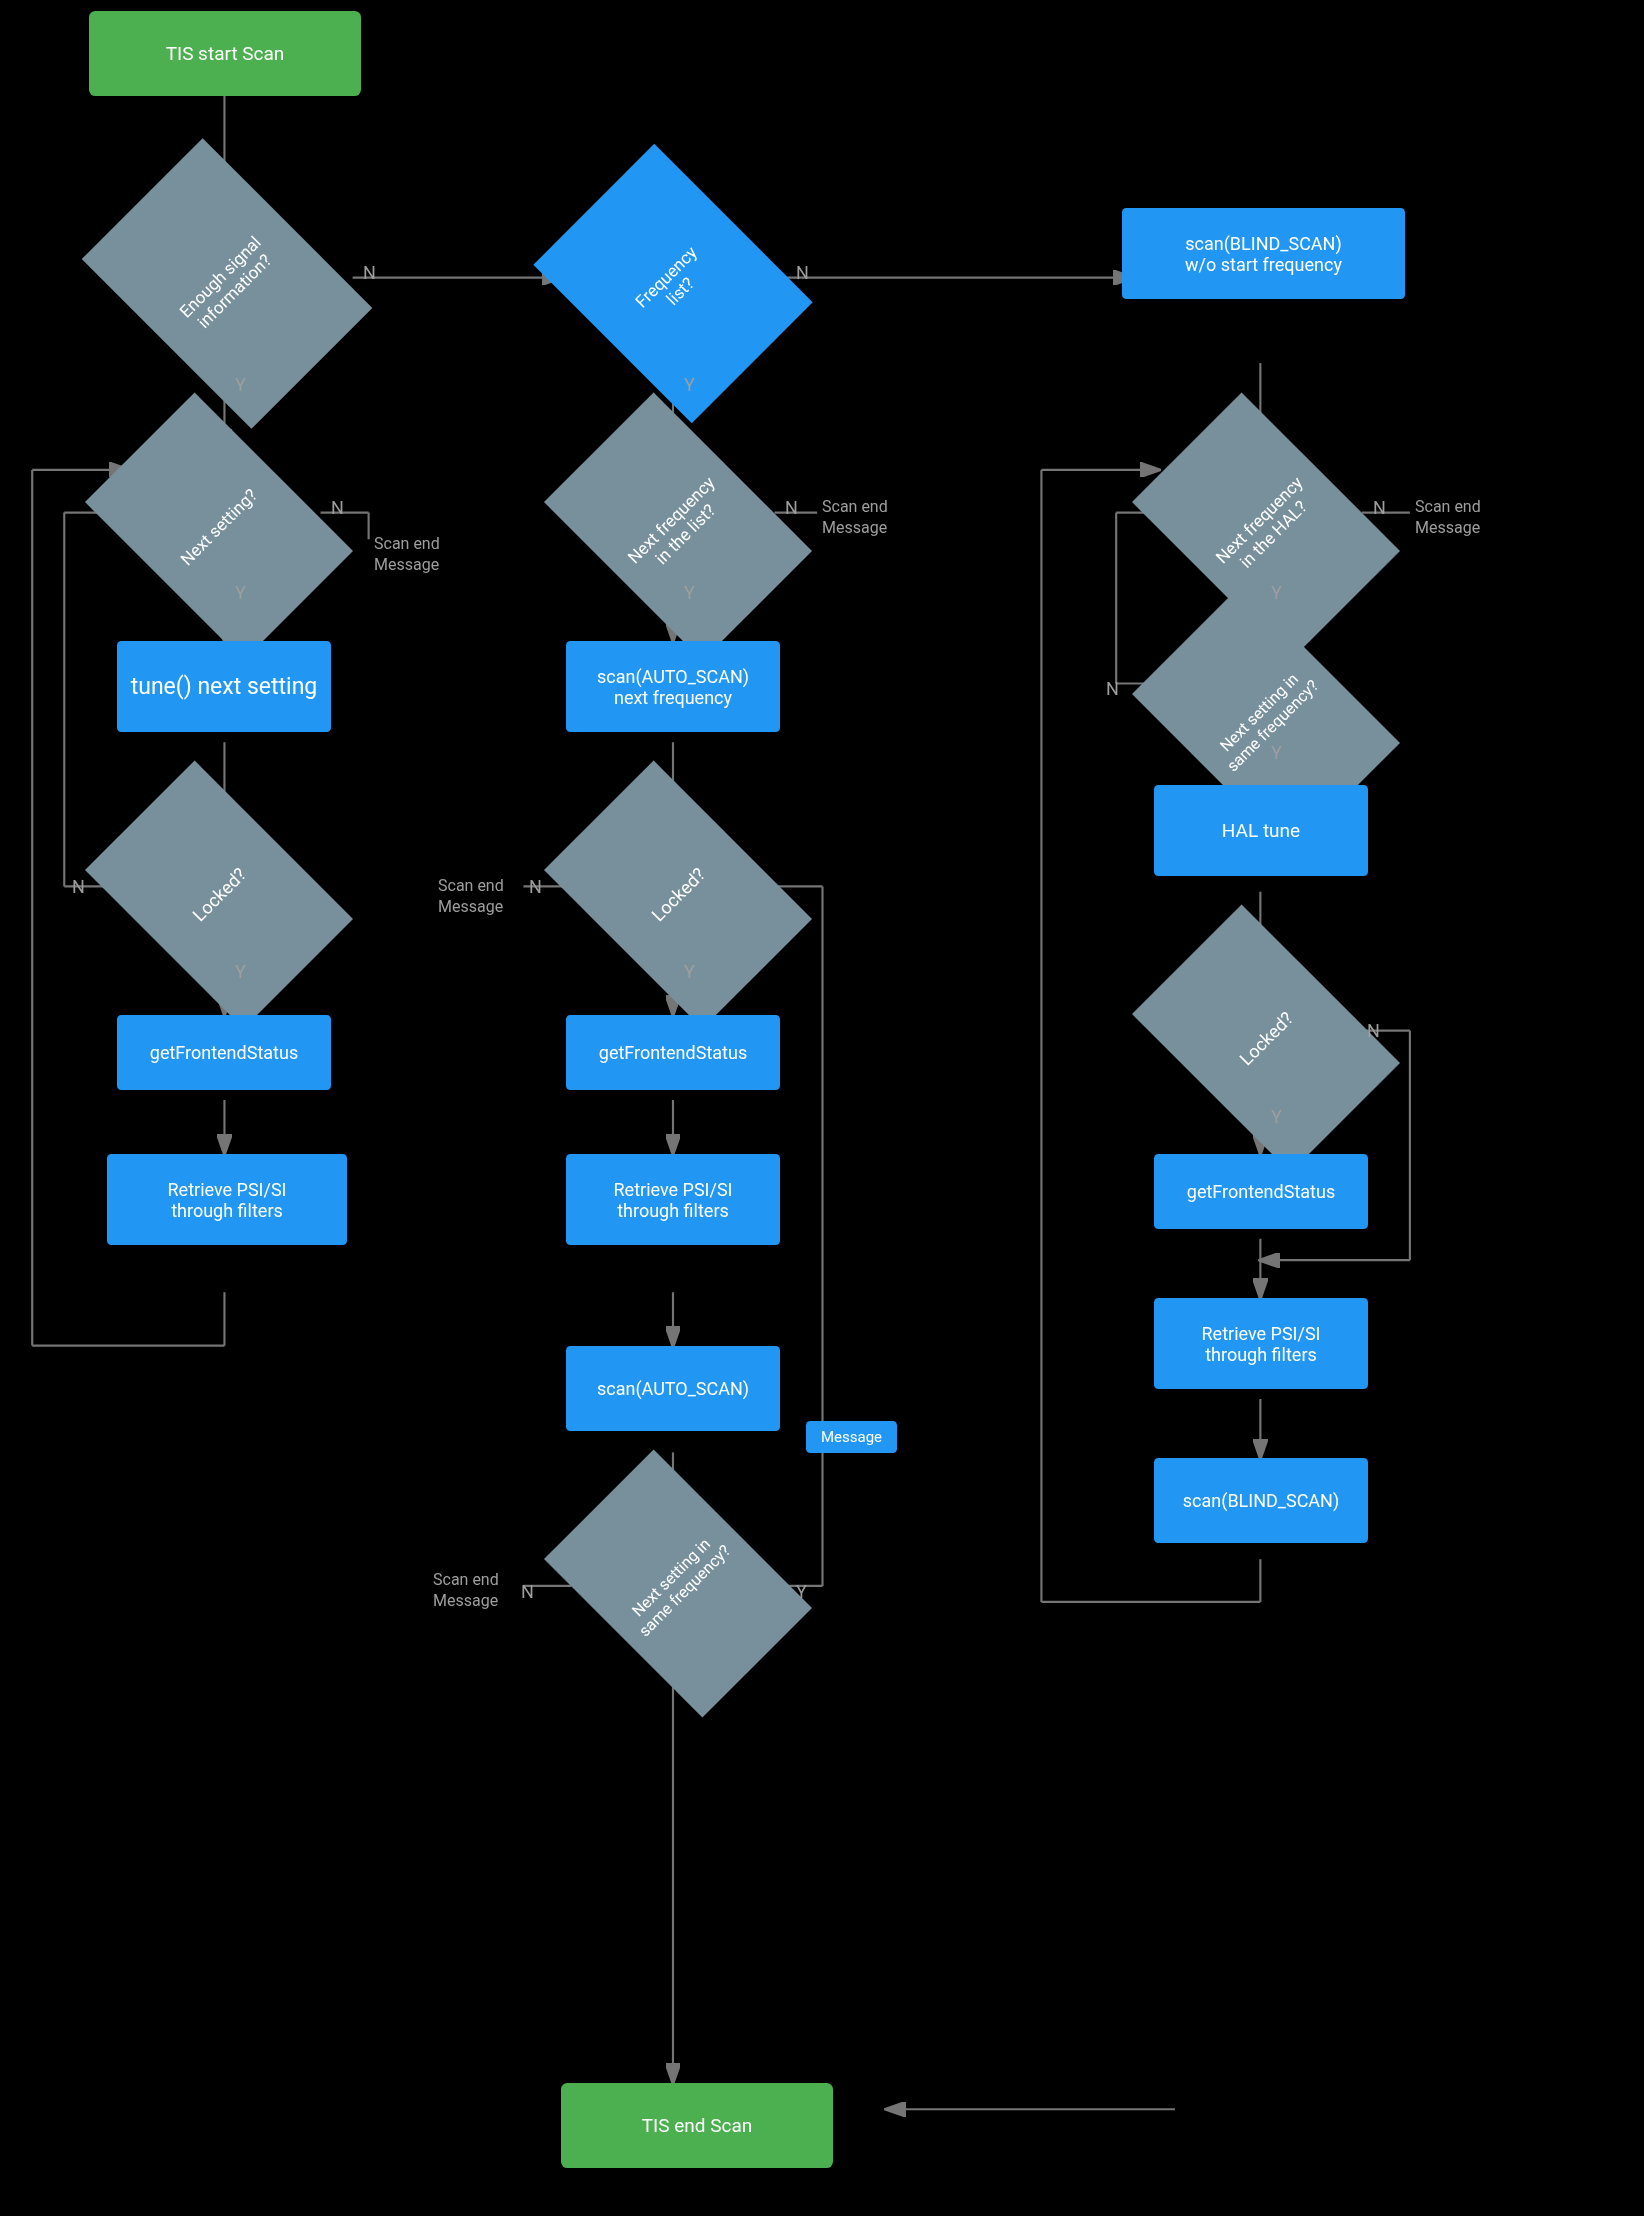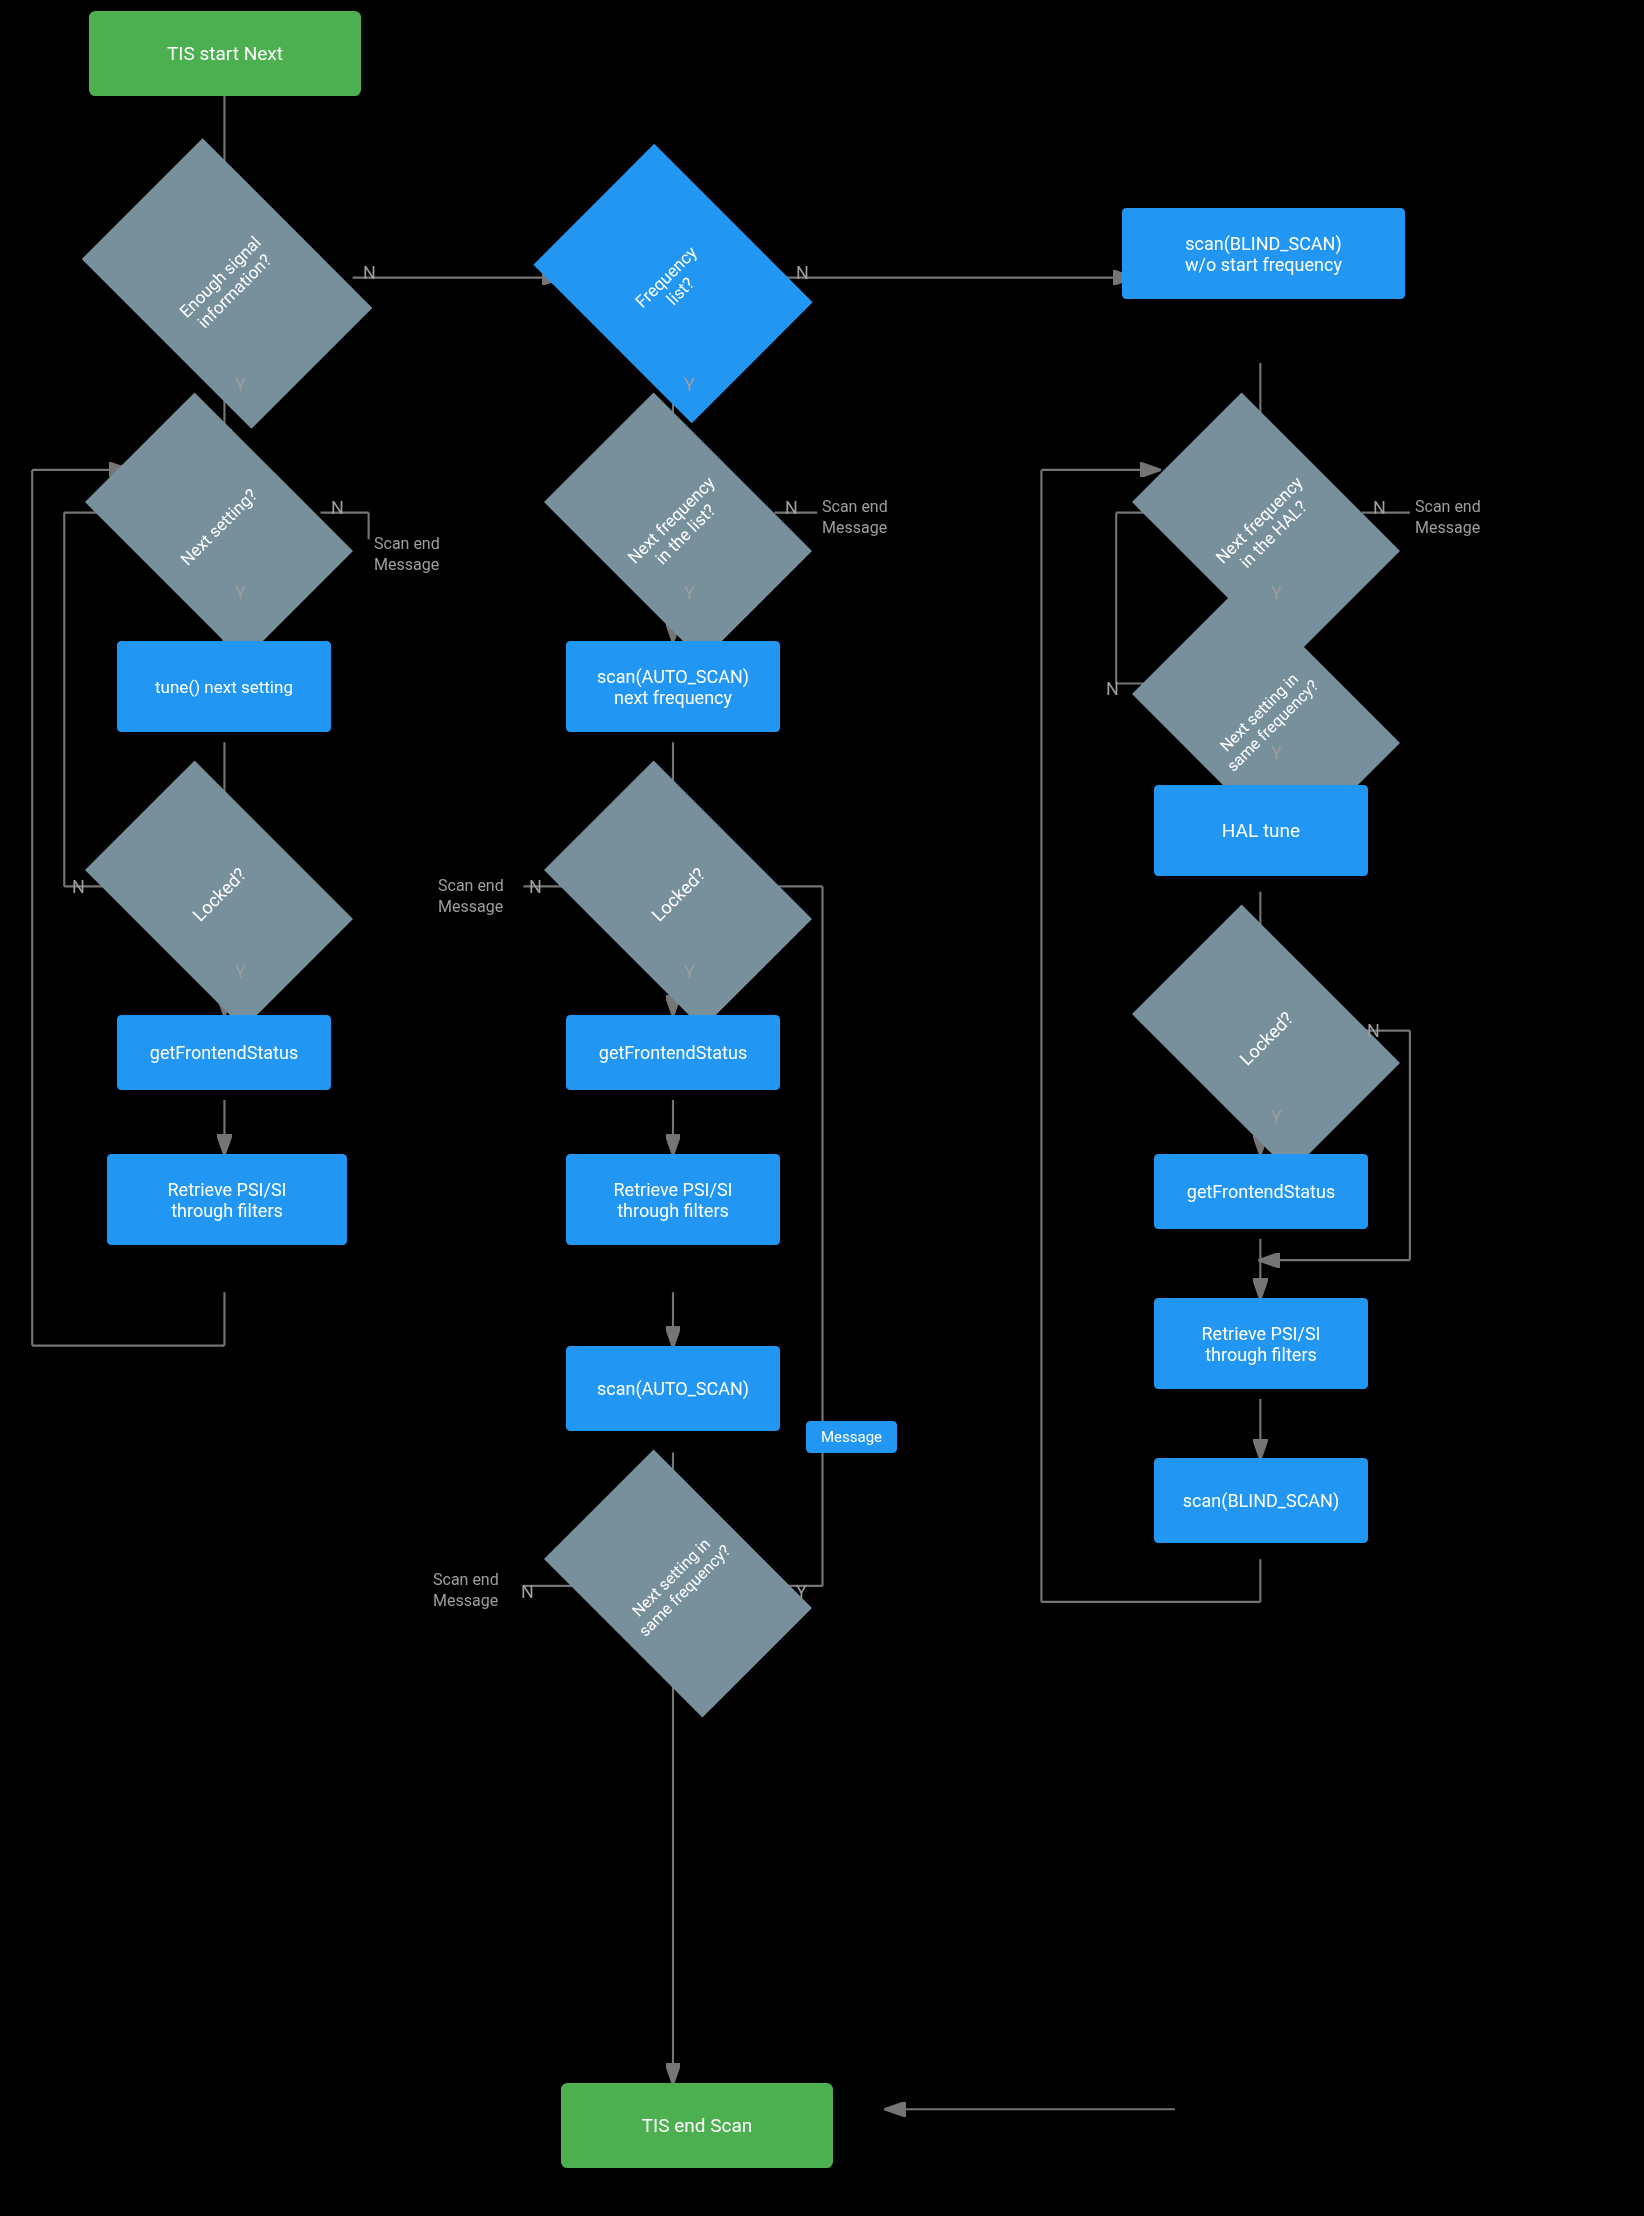--- a/index.html
+++ b/index.html
@@ -176,21 +176,21 @@
   <line x1="1950" y1="3000" x2="1950" y2="880"></line>
   <line x1="1950" y1="880" x2="2170" y2="880" marker-end="url(#arrow)"></line>
 
   <line x1="1260" y1="3100" x2="1260" y2="3900" marker-end="url(#arrow)"></line>
 
   <line x1="2200" y1="3950" x2="1660" y2="3950" marker-end="url(#arrow)"></line>
 
 </svg>
 
 <div class="node node-rounded" style="left:89px; top:10.7px; width:272px; height:85px;">
-  <span>TIS start Next</span>
+  <span>TIS start Scan</span>
 </div>
 
 <div class="node node-diamond diamond-gray" style="left:107px; top:198px; width:240px; height:171px;">
   <div class="diamond-inner">
     <span style="transform:rotate(-45deg); display:block; font-size:17px; color:#fff; text-align:center; white-space:pre-line;">Enough signal
 information?</span>
   </div>
 </div>
 
 <div class="node node-diamond diamond-blue" style="left:561px; top:198px; width:224px; height:171px;">
@@ -245,21 +245,21 @@
 
 <span class="label-text" style="left:1415px; top:497px; font-size:16px; line-height:1.3;">Scan end<br>Message</span>
 
 <span class="label-text" style="left:235px; top:582px;">Y</span>
 
 <span class="label-text" style="left:684px; top:582px;">Y</span>
 
 <span class="label-text" style="left:1271px; top:582px;">Y</span>
 
 <div class="node node-rect" style="left:117px; top:641px; width:214px; height:91px;">
-  <span style="font-size:17px;">tune() next setting</span>
+  <span style="font-size:23px;">tune() next setting</span>
 </div>
 
 <div class="node node-rect" style="left:566px; top:641px; width:214px; height:91px;">
   <span style="font-size:18px; white-space:pre-line;">scan(AUTO_SCAN)
 next frequency</span>
 </div>
 
 <div class="node node-diamond diamond-gray" style="left:1154px; top:641px; width:224px; height:155px;">
   <div class="diamond-inner">
     <span style="transform:rotate(-45deg); display:block; font-size:16px; color:#fff; text-align:center; white-space:pre-line;">Next setting in

